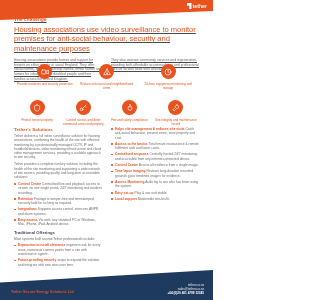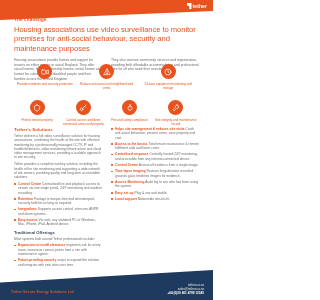--- a/index.html
+++ b/index.html
@@ -25,21 +25,21 @@
   .logo-mark {
     width:5px; height:6px; background:#ffffff;
     clip-path: polygon(0 0,100% 0,100% 100%,55% 100%,55% 45%,0 45%);
   }
   .logo-txt {
     font-size:5px; font-weight:700; color:#ffffff; letter-spacing:.1px;
     line-height:6px;
   }
 
   
-  .intro { position:absolute; top:17px; left:14px; width:185px; }
+  .intro { position:absolute; top:17px; left:14px; width:185px;text-decoration:underline; }
   .eyebrow {
     font-size:4.6px; font-weight:700; color:#e8521e; letter-spacing:.15px;
     margin-bottom:2.5px;
   }
   .title {
     font-size:7.6px; font-weight:400; color:#e8521e; line-height:9.6px;
     letter-spacing:-.05px;
   }
   .lede {
     display:flex; gap:9px; margin-top:5px;

